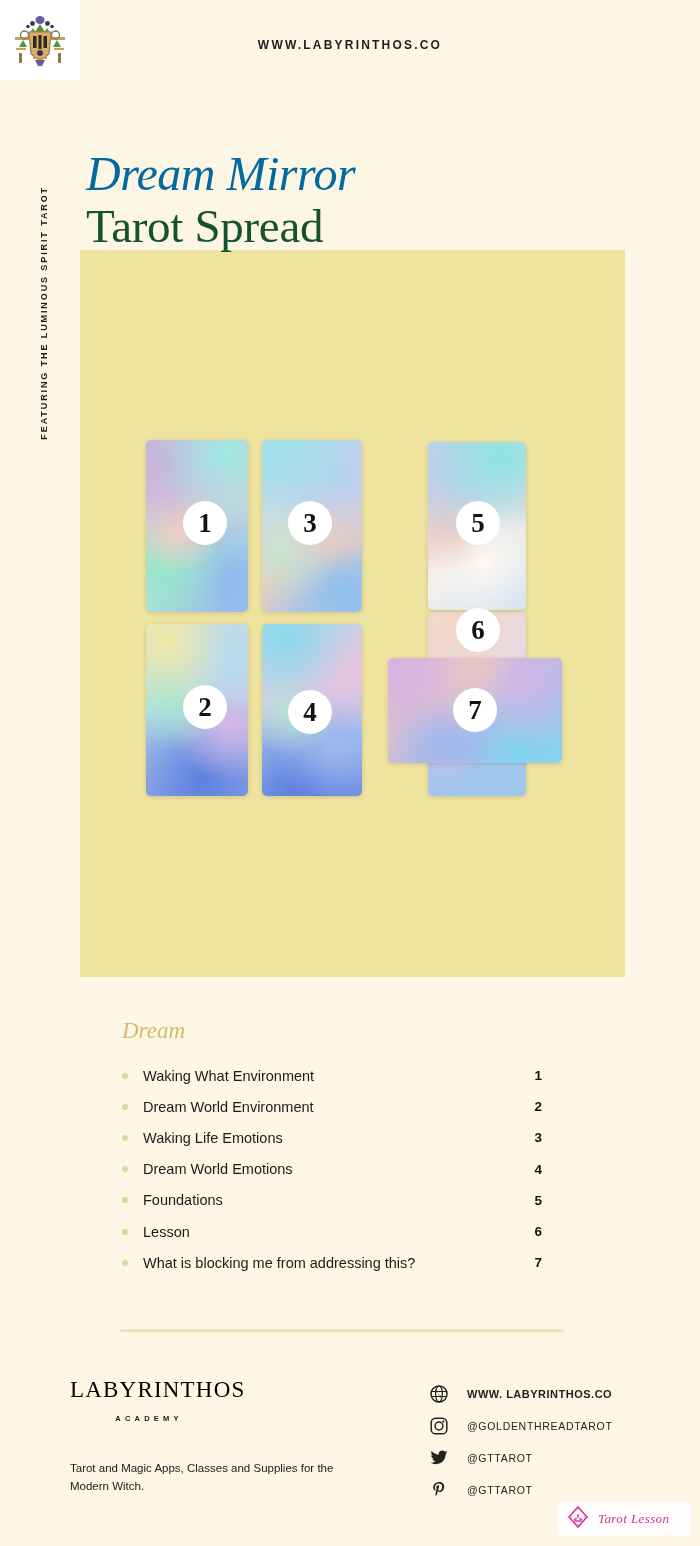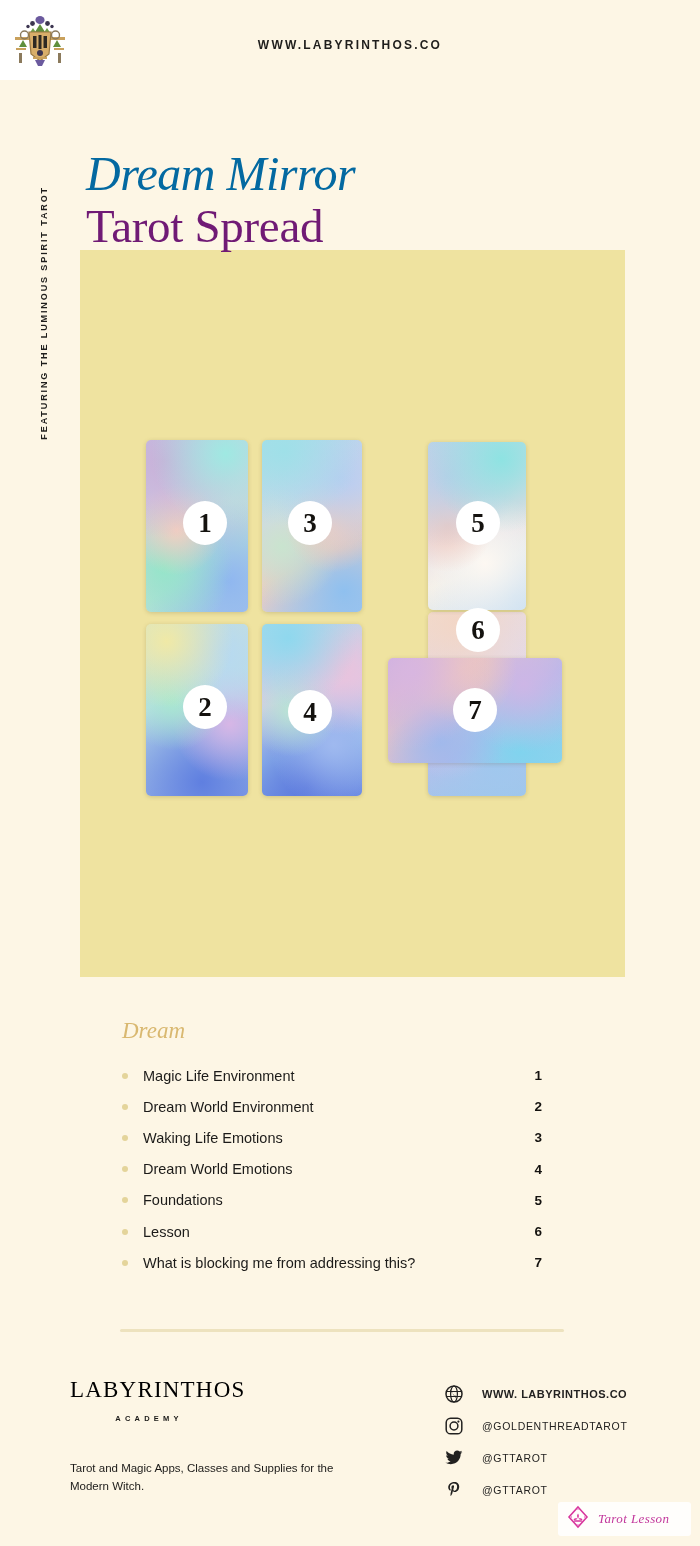--- a/index.html
+++ b/index.html
@@ -90,21 +90,21 @@
     font-style: italic;
     font-size: 48px;
     line-height: 1.08;
     color: #0369a1;
     letter-spacing: -0.5px;
   }
   #title-line2 {
     font-family: "Liberation Serif", serif;
     font-size: 47px;
     line-height: 1.12;
-    color: #701a75;
+    color: #14532d;
     letter-spacing: -0.3px;
   }
 
   
   .card {
     position: absolute;
     border-radius: 5px;
     box-shadow: 0 1px 4px rgba(90,80,40,0.22);
     overflow: hidden;
   }
@@ -256,21 +256,21 @@
     margin-top: 37px;
     font-size: 11.5px;
     line-height: 1.55;
     color: #1C1B19;
     width: 275px;
     font-family: Liberation Sans, sans-serif;
   }
 
   #footer-right {
     position: absolute;
-    left: 444px; top: 1378px;
+    left: 429px; top: 1378px;
     width: 250px;
   }
   .social-row {
     display: flex;
     align-items: center;
     height: 32px;
   }
   .social-icon {
     width: 20px; height: 20px;
     flex: 0 0 auto;
@@ -411,21 +411,21 @@
   </div>
   <div class="numbubble" style="left:453px; top:688px;">
     <span>7</span>
   </div>
 
   <div id="legend">
     <div id="legend-title">Dream</div>
 
     <div class="legend-row">
       <span class="legend-bullet"></span>
-      <span class="legend-label">Magic Life Environment</span>
+      <span class="legend-label">Waking What Environment</span>
       <span class="legend-num">1</span>
     </div>
     <div class="legend-row">
       <span class="legend-bullet"></span>
       <span class="legend-label">Dream World Environment</span>
       <span class="legend-num">2</span>
     </div>
     <div class="legend-row">
       <span class="legend-bullet"></span>
       <span class="legend-label">Waking Life Emotions</span>

